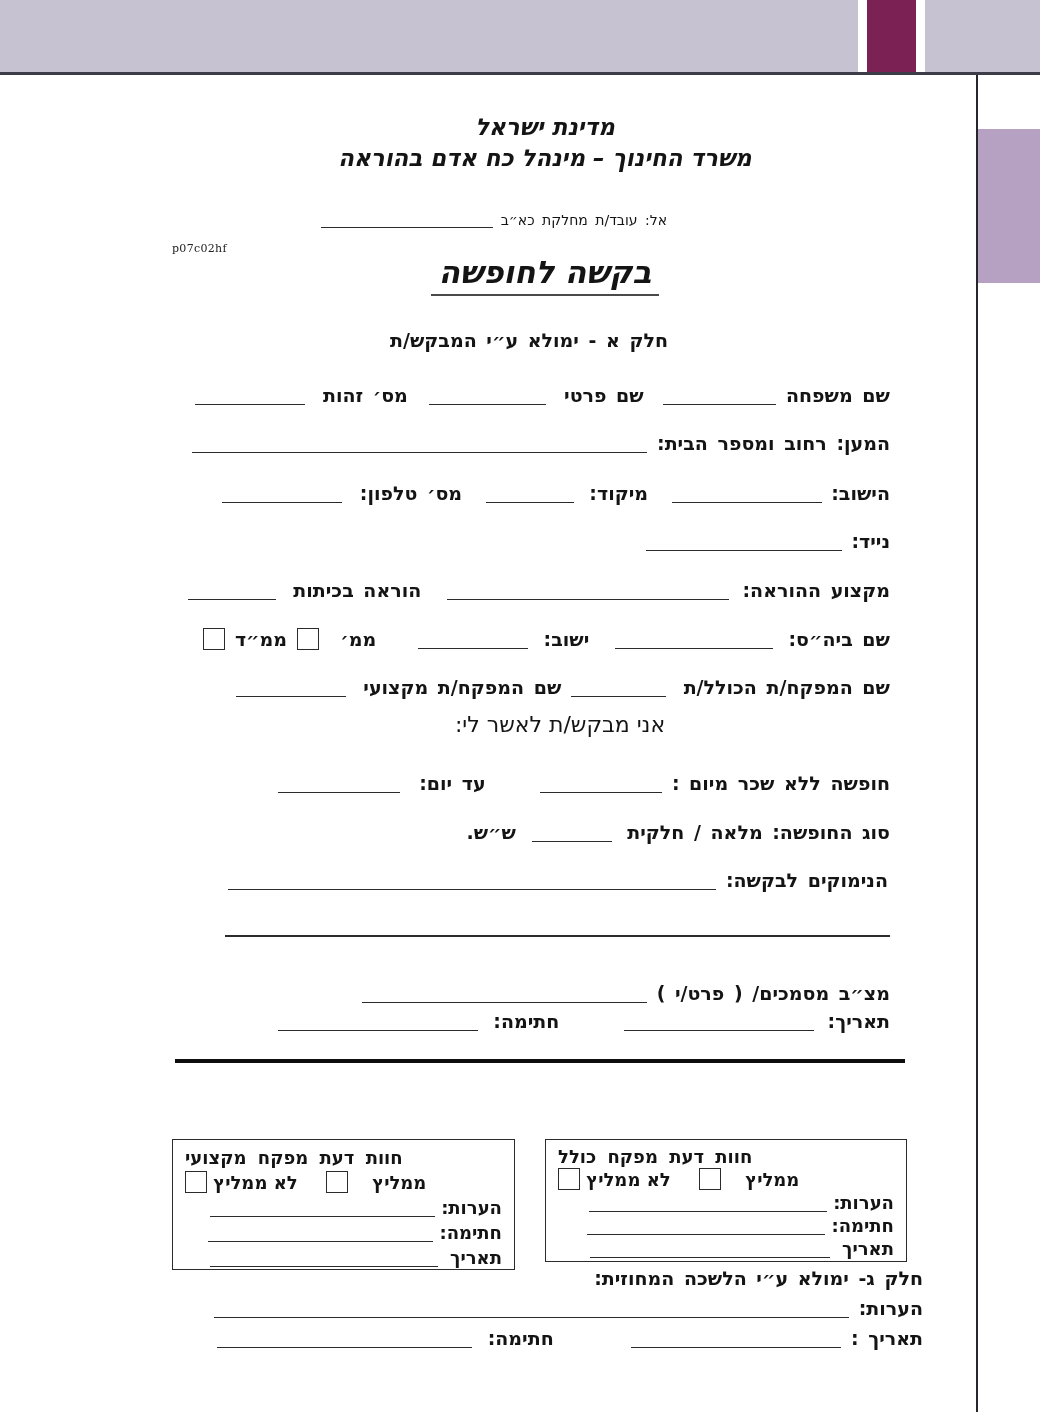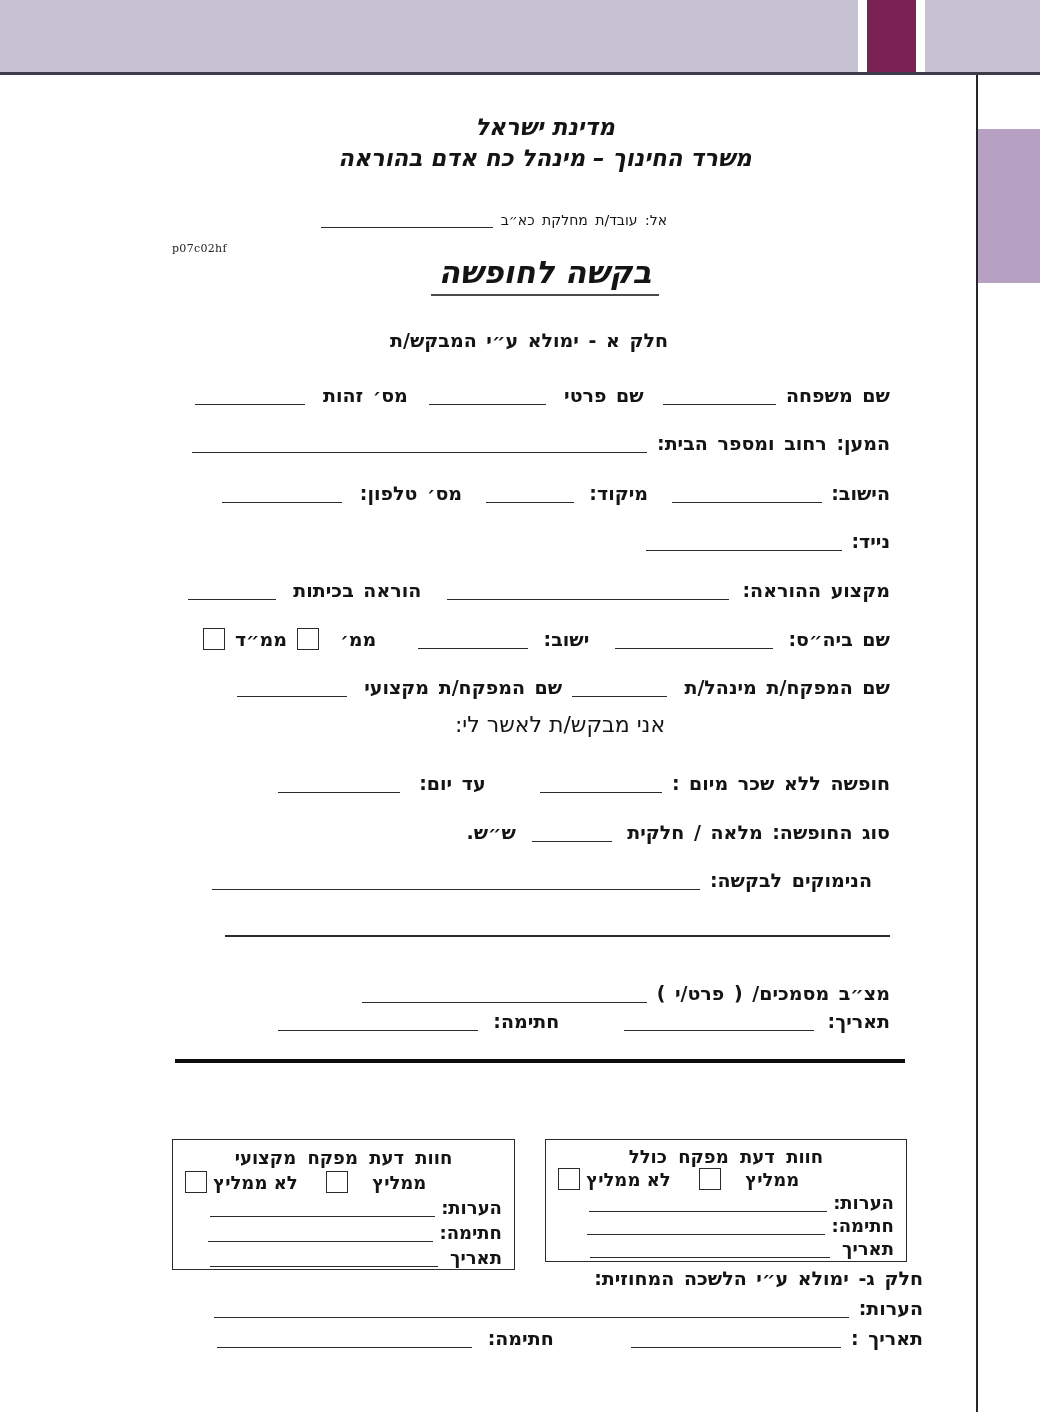--- a/index.html
+++ b/index.html
@@ -36,34 +36,34 @@
   .r2  { top:432px; right:170px; }
   .r3  { top:482px; right:170px; }
   .r4  { top:530px; right:170px; }
   .r5  { top:579px; right:170px; }
   .r6  { top:628px; right:170px; }
   .r7  { top:676px; right:170px; }
   .r-req { position:absolute; top:712px; left:190px; width:740px; text-align:center;
            direction:rtl; font-weight:normal; font-size:22px; }
   .r8  { top:772px; right:170px; }
   .r9  { top:821px; right:170px; }
-  .r10 { top:869px; right:188px; }
+  .r10 { top:869px; right:172px; }
   .line2 { position:absolute; top:935px; left:225px; width:665px; border-top:2.2px solid #2b2b2b; }
   .r11 { top:982px; right:170px; }
   .r12 { top:1010px; right:170px; }
   .rule { position:absolute; top:1059px; left:175px; width:730px; height:4px; background:#0d0d0d; }
 
   .cb { display:inline-block; width:20px; height:20px; border:1.8px solid #2b2b2b;
         background:#fff; vertical-align:-4px; }
 
   .box { position:absolute; border:1.8px solid #2b2b2b; direction:rtl;
          font-size:18px; font-weight:bold; padding:5px 12px 0; }
   .box-general { left:545px; top:1139px; width:336px; height:116px; line-height:23px; }
   .box-prof    { left:172px; top:1139px; width:317px; height:124px; line-height:25px; }
-  .box .bt  { text-align:center; word-spacing:5px; }
+  .box .bt  { text-align:left; word-spacing:5px; }
   .box .rec { text-align:left; white-space:nowrap; }
   .box .br  { white-space:nowrap; }
 
   .r-pc-head { top:1267px; right:137px; }
   .rc1 { top:1297px; right:137px; }
   .rc2 { top:1327px; right:137px; }
 </style>
 </head>
 <body>
 
@@ -134,21 +134,21 @@
     <span class="bl" style="width:158px;margin-right:6px"></span>
     <span style="margin-right:16px">ישוב:</span>
     <span class="bl" style="width:110px;margin-right:6px"></span>
     <span style="margin-right:32px">ממ׳</span>
     <span class="cb" style="margin-right:12px"></span>
     <span style="">ממ״ד</span>
     <span class="cb"></span>
   </div>
 
   <div class="row r7">
-    <span>שם המפקח/ת מינהל/ת</span>
+    <span>שם המפקח/ת הכולל/ת</span>
     <span class="bl" style="width:95px;margin-right:8px"></span>
     <span style="">שם המפקח/ת מקצועי</span>
     <span class="bl" style="width:110px;margin-right:8px"></span>
   </div>
 
   <div class="r-req">אני מבקש/ת לאשר לי:</div>
 
   <div class="row r8">
     <span>חופשה ללא שכר מיום :</span>
     <span class="bl" style="width:122px"></span>

